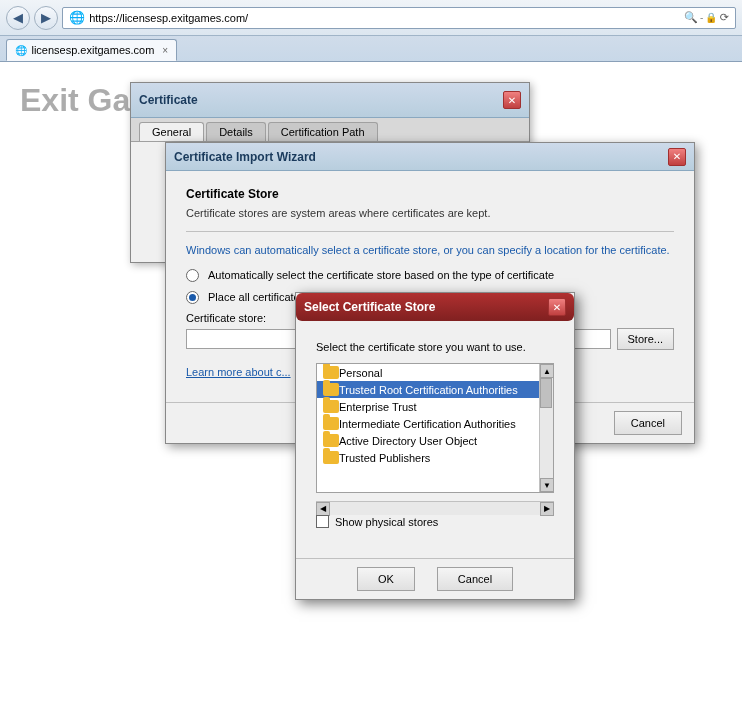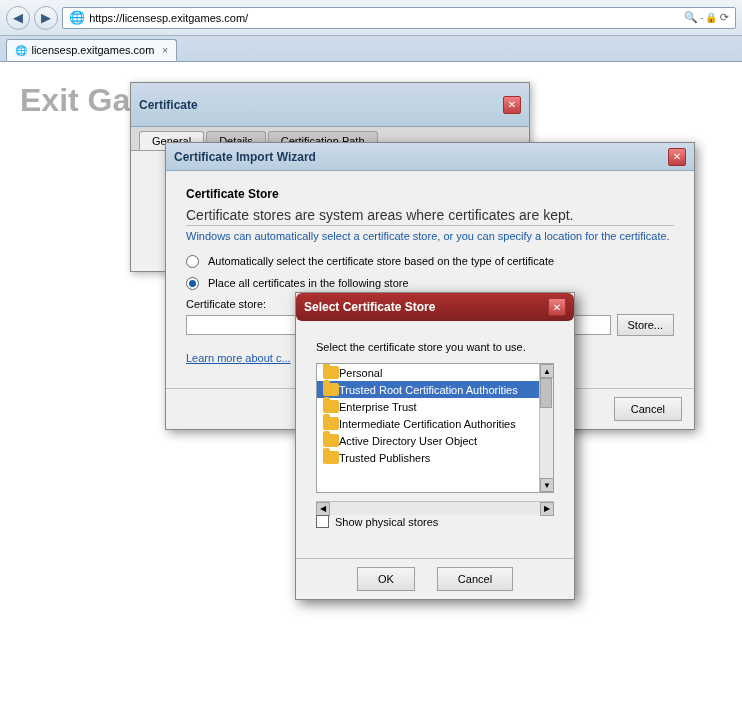--- a/index.html
+++ b/index.html
@@ -117,21 +117,21 @@
       background: #f0f0f0;
       border: 1px solid #888;
       box-shadow: 2px 2px 8px rgba(0,0,0,0.3);
     }
     .dialog-titlebar {
       background: linear-gradient(to bottom, #cddaea, #b8cede);
       padding: 4px 8px;
       display: flex;
       align-items: center;
       justify-content: space-between;
-      height: 44px;
+      height: 35px;
       border-bottom: 1px solid #8aa8c0;
     }
     .dialog-titlebar-title {
       font-size: 12px;
       font-weight: bold;
       color: #1a3a5c;
     }
     .dialog-close-btn {
       width: 18px;
       height: 18px;
@@ -194,25 +194,25 @@
       padding: 16px 20px;
       background: #f0f0f0;
     }
     .wizard-section-title {
       font-size: 12px;
       font-weight: bold;
       margin-bottom: 6px;
       color: #000;
     }
     .wizard-description {
-      font-size: 14px;
+      font-size: 11px;
       color: #333;
-      margin-bottom: 4px;
+      margin-bottom: 12px;
       border-bottom: 1px solid #c0c0c0;
-      padding-bottom: 2px;
+      padding-bottom: 12px;
     }
     .wizard-info-text {
       font-size: 11px;
       color: #1a5aaa;
       margin-bottom: 12px;
     }
     .radio-option {
       display: flex;
       align-items: center;
       gap: 9px;

